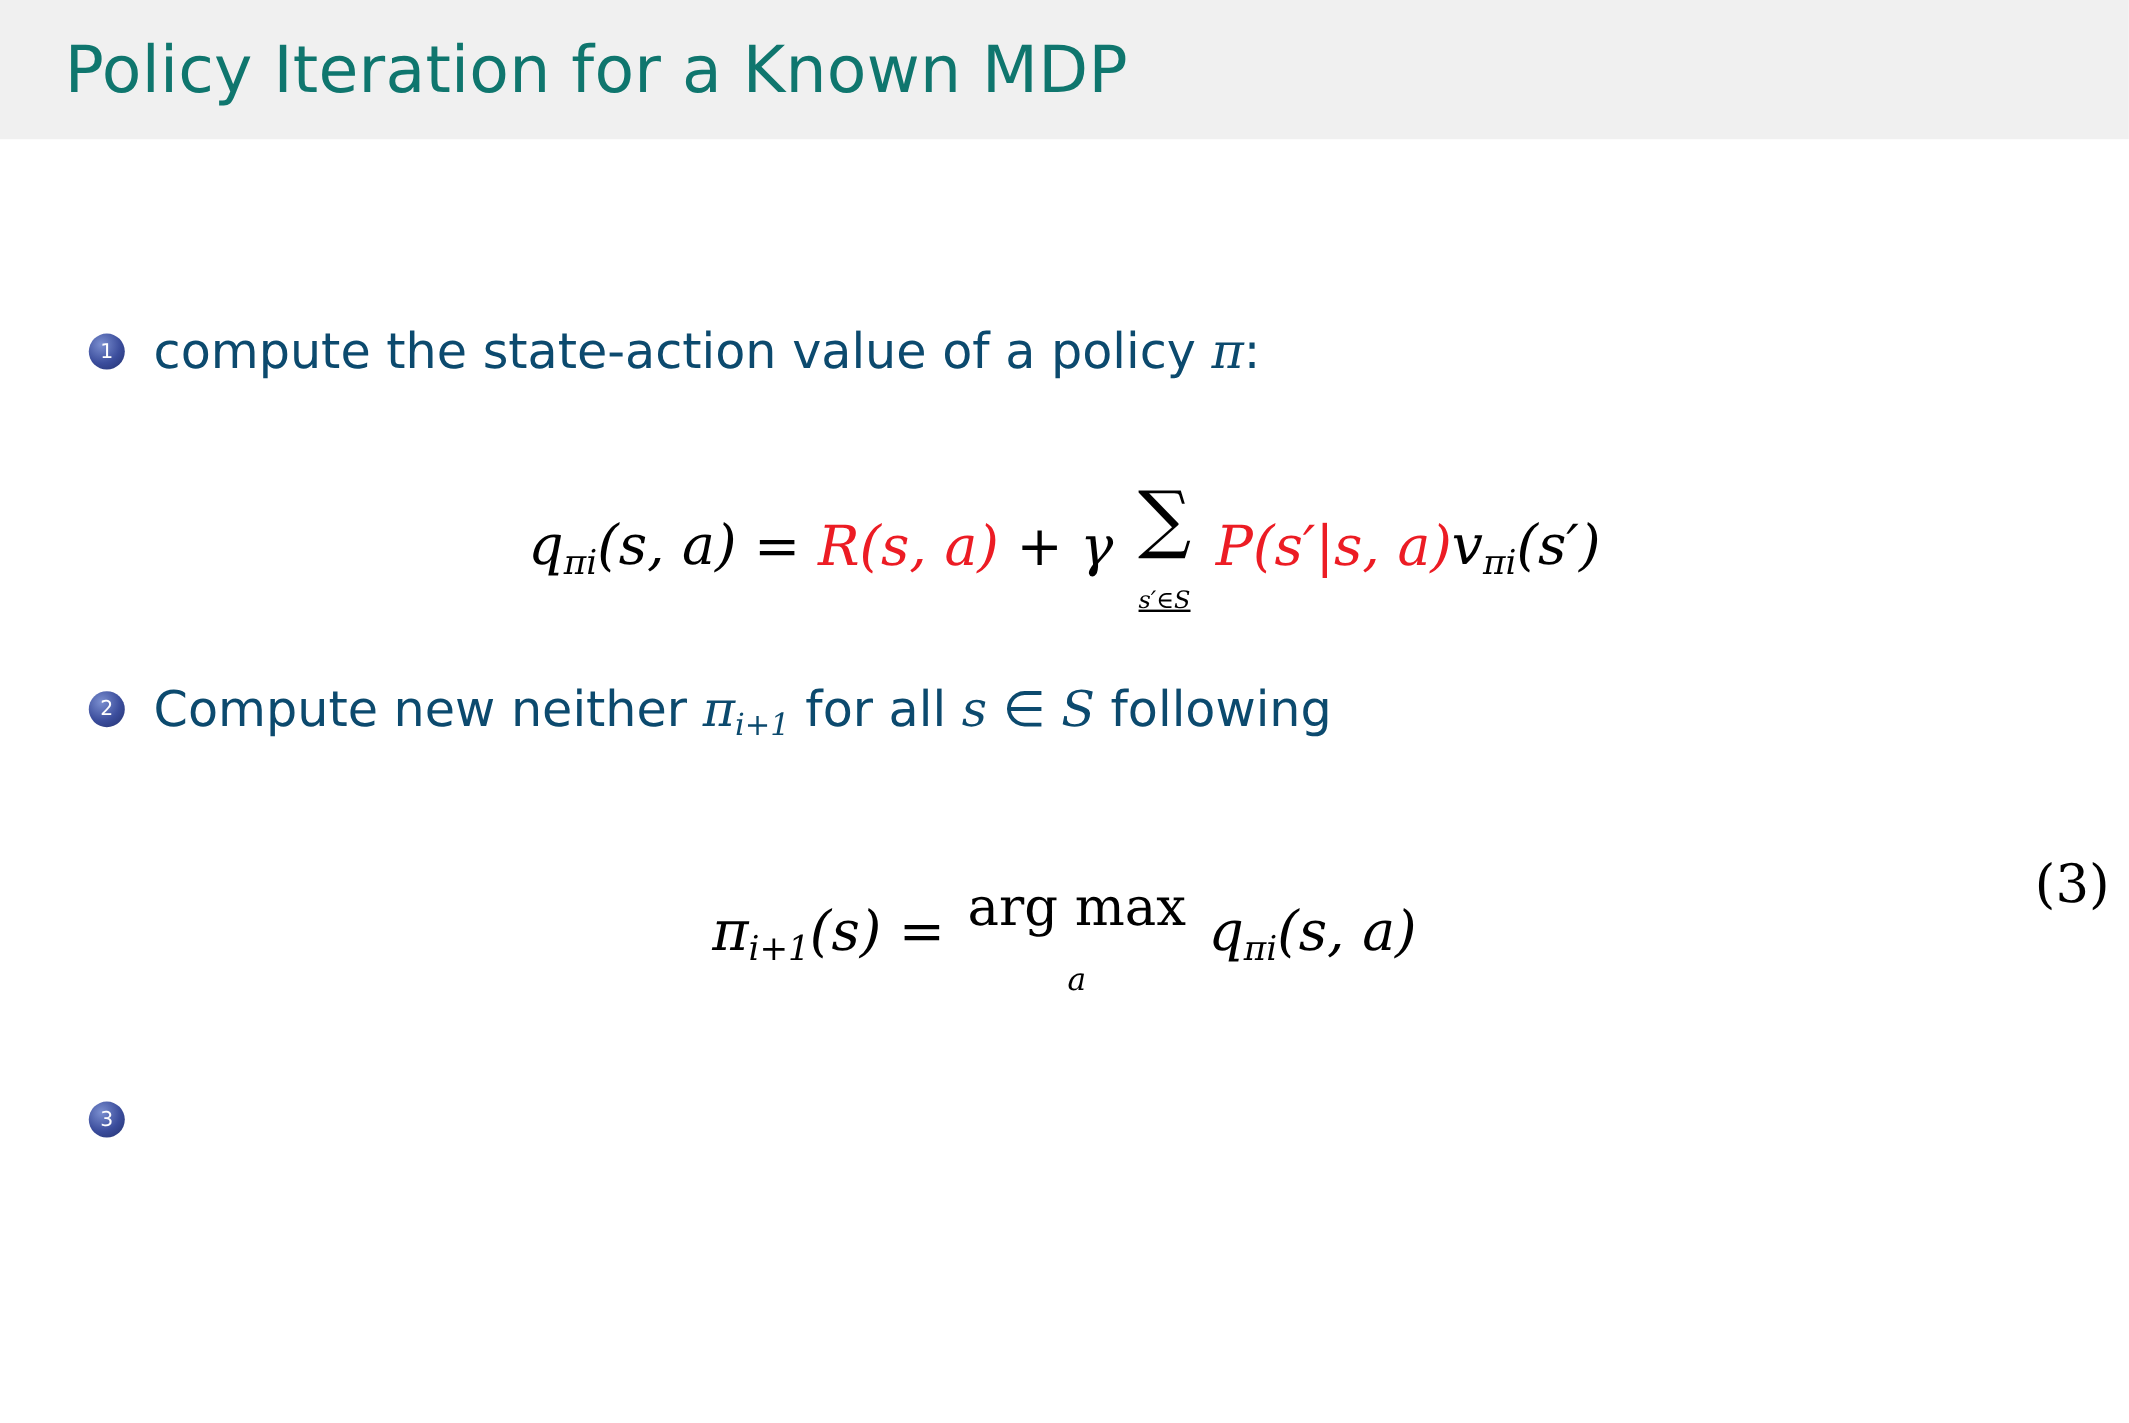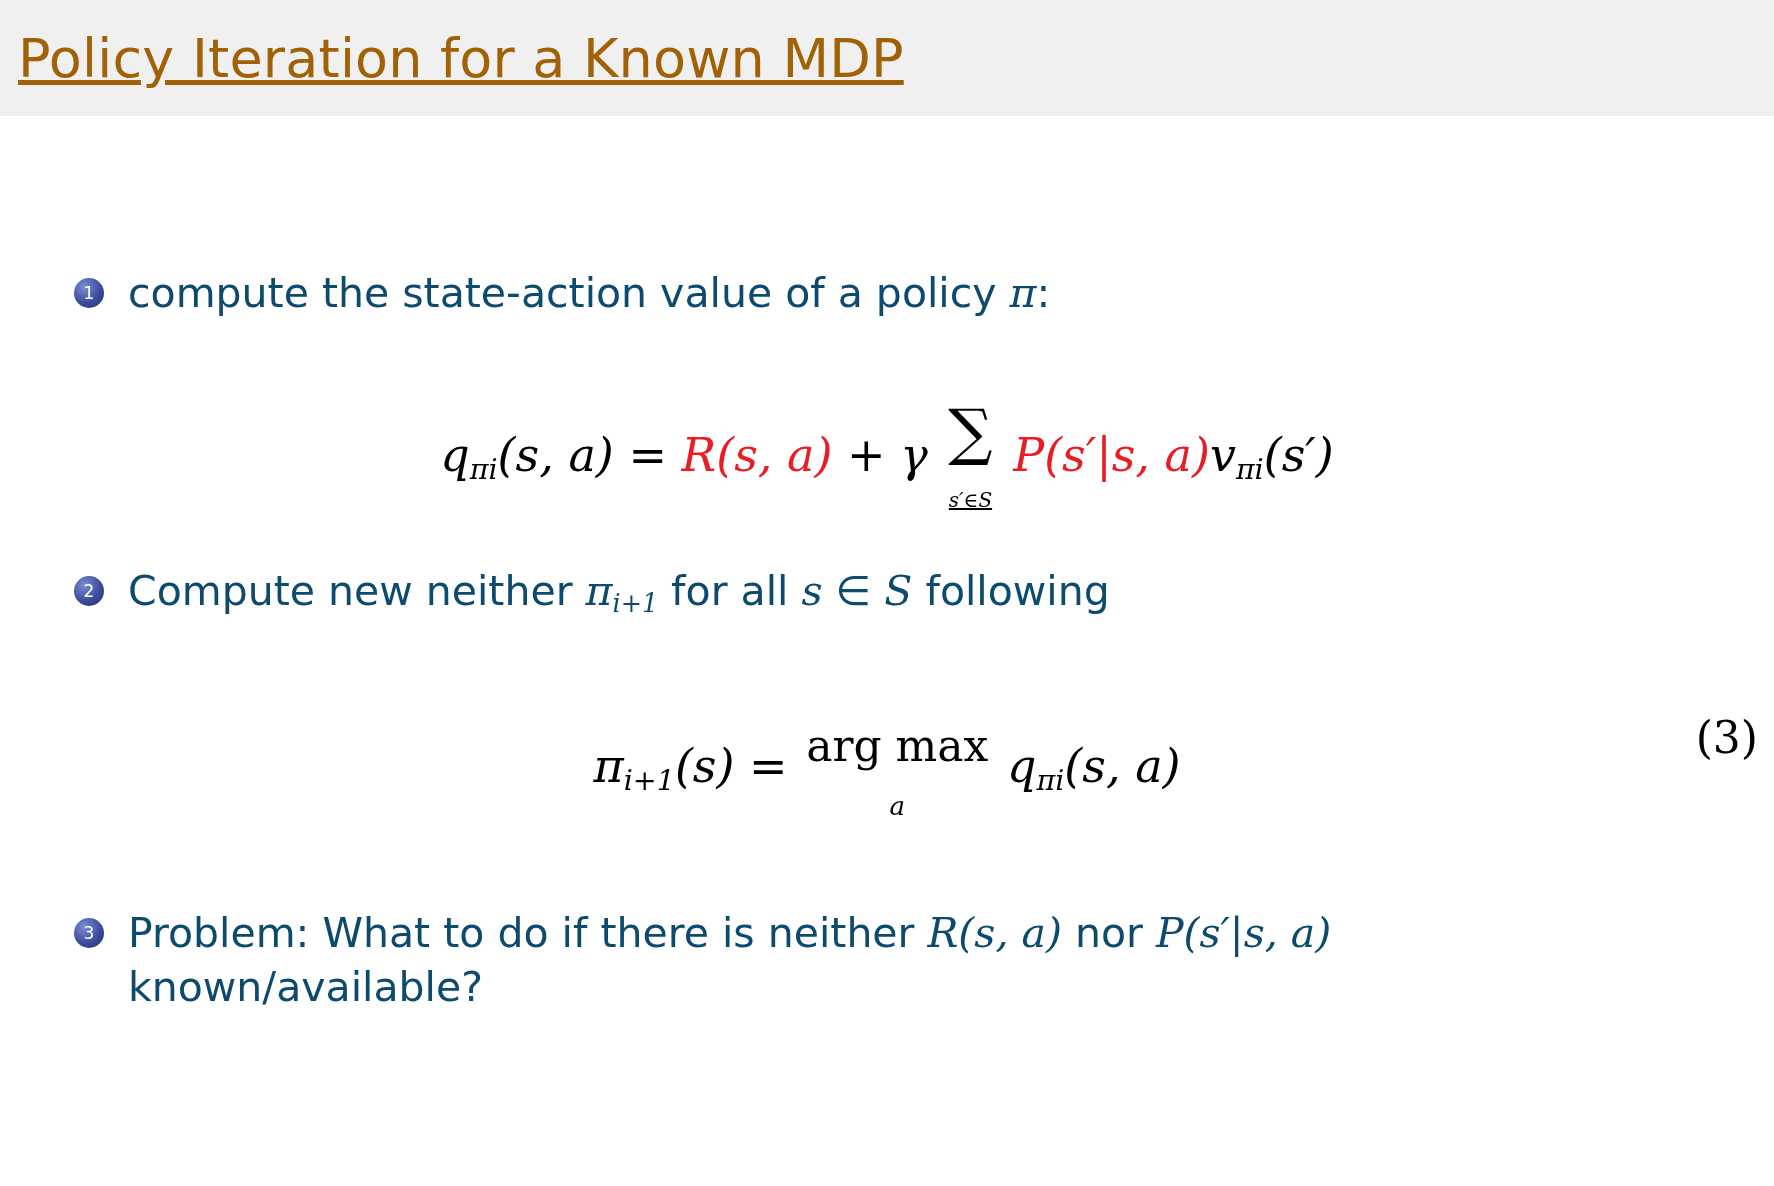--- a/index.html
+++ b/index.html
@@ -27,24 +27,23 @@
     width: 1774px;
     height: 116px;
     background: #f0f0f0;
     display: flex;
     align-items: center;
   }
   .slide-title {
     font-size: 54px;
     font-weight: 400;
     letter-spacing: 0.2px;
-    color: #a16207;
-    padding-left: 18px;
-    font-family: "DejaVu Sans", sans-serif;
-    text-decoration: underline;
+    color: #0f766e;
+    padding-left: 54px;
+    font-family: "DejaVu Sans", sans-serif;
   }
   .body {
     position: absolute;
     top: 116px;
     left: 0;
     width: 1774px;
     height: 1070px;
   }
   .item {
     display: flex;
@@ -111,21 +110,21 @@
     font-size: 20px;
     font-style: italic;
     line-height: 1.1;
     margin-top: -2px;
     text-decoration: underline;
   }
   .argmax {
     display: inline-block;
     text-align: center;
     vertical-align: middle;
-    margin: 4px 4px;
+    margin: 14px 4px;
     position: relative;
     top: 2px;
   }
   .argmax-top {
     font-style: normal;
     font-size: 44px;
     line-height: 1;
   }
   .argmax-bot {
     font-style: italic;
@@ -193,20 +192,16 @@
       <span class="argmax">
         <span class="argmax-top">arg max</span><br>
         <span class="argmax-bot">a</span>
       </span>
       <span class="math"><span>q</span><sub>πi</sub><span>(s, a)</span></span>
       <span class="eq-num">(3)</span>
     </div>
 
     <div class="item item3">
       <div class="bullet">3</div>
-      <div class="item-text">
-        <span>Problem: What to do if there is neither </span><span class="math">R(s, a)</span><span> nor </span><span class="math">P(s′|s, a)</span><br>
-        <span>known/available?</span>
-      </div>
     </div>
 
   </div>
 </div>
 
 </body></html>

